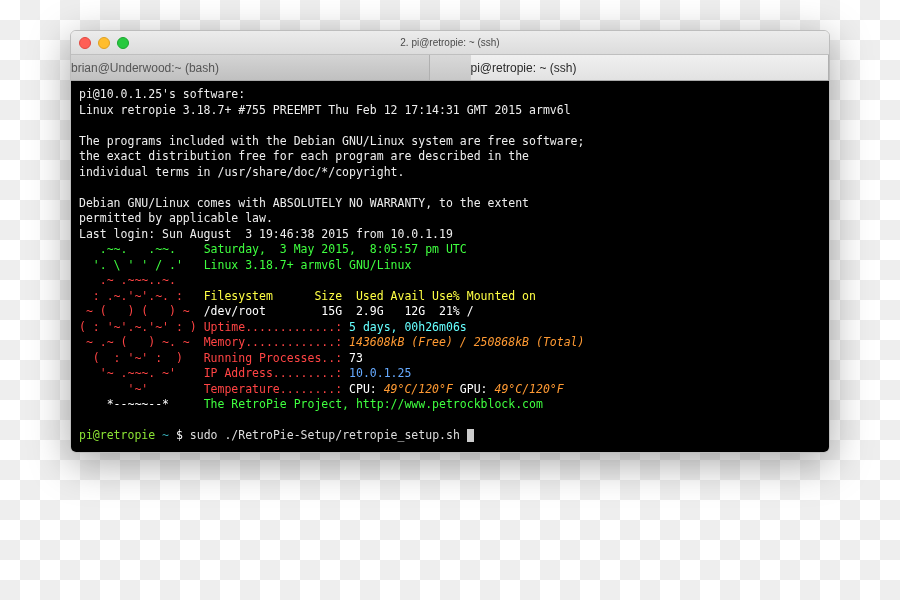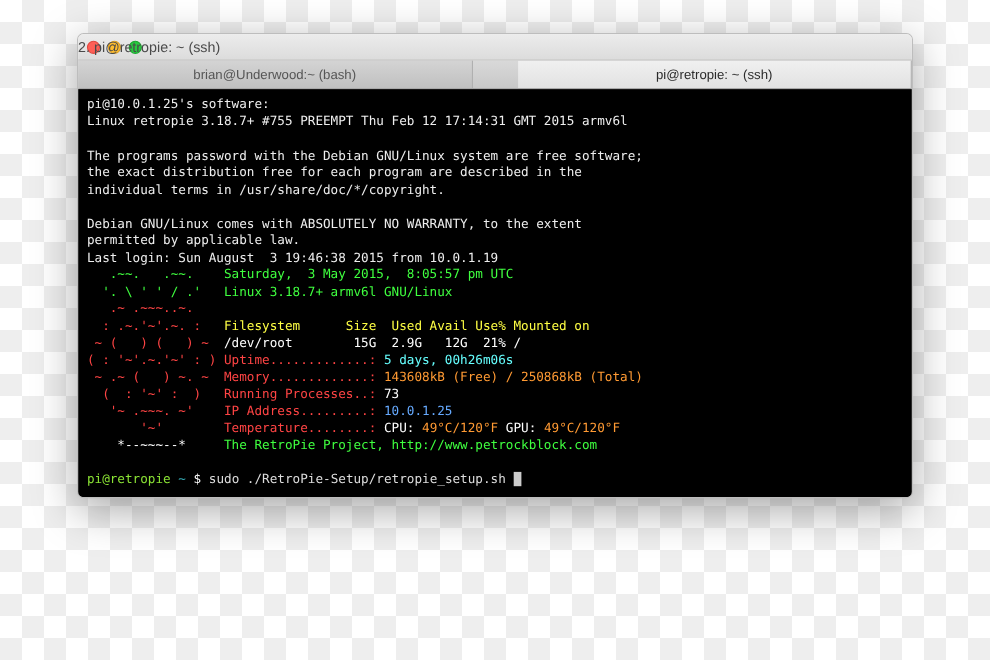--- a/index.html
+++ b/index.html
@@ -32,34 +32,34 @@
     display: flex; align-items: center;
     padding: 0 8px;
     position: relative;
   }
   .traffic { display: flex; gap: 7px; }
   .tl { width: 12px; height: 12px; border-radius: 50%; }
   .tl.red { background: #ff5f56; border: 1px solid #e14840; }
   .tl.yel { background: #ffbd2e; border: 1px solid #dfa022; }
   .tl.grn { background: #27c93f; border: 1px solid #1ba62f; }
   .title {
-    position: absolute; left: 0; right: 0; 
-    font-size: 13px; color: #4a4a4a;
+    position: absolute; left: 0; right: 0; text-align: center;
+    font-size: 10px; color: #4a4a4a;
     pointer-events: none;
   }
   .tabbar {
     height: 26px;
     background: linear-gradient(#d9d9d9,#c8c8c8);
     border-bottom: 1px solid #a9a9a9;
     display: flex;
     font-size: 12px;
   }
   .tab {
     flex: 1;
-    display: flex; align-items: center; justify-content: center;
+    display: flex; align-items: center; 
     border-right: 1px solid #b0b0b0;
     color: #555;
     background: linear-gradient(#d4d4d4,#c0c0c0);
     cursor: pointer;
   }
   .tab.active {
     background: linear-gradient(#f0f0f0,#e2e2e2);
     color: #2a2a2a;
     margin-left: 41px;
   }
@@ -68,21 +68,21 @@
     color: #eee;
     font-family: "Menlo","Consolas",monospace;
     font-size: 11.5px;
     line-height: 1.35;
     padding: 6px 8px 8px 8px;
     white-space: pre;
   }
   .g { color: #3fff3f; }
   .y { color: #ffff44; }
   .r { color: #ff4444; }
-  .o { color: #ff9a33; }
+  .o { color: #ff9a33; font-style: italic; }
   .b { color: #66aaff; }
   .c { color: #66ffff; }
   .w { color: #ffffff; }
   .pgrn { color: #8ae234; }
   .pcyn { color: #34a6b0; }
   .cmd { color: #ddd; }
   .cursor { background: #ccc; color: #ccc; display: inline-block; width: 7px; height: 13px; vertical-align: text-bottom; }
 </style>
 </head>
 <body>
@@ -102,21 +102,21 @@
       <span>brian@Underwood:~ (bash)</span>
     </div>
     <div class="tab active">
       <span>pi@retropie: ~ (ssh)</span>
     </div>
   </div>
 
   <div class="term"><span>pi@10.0.1.25's software:</span>
 <span>Linux retropie 3.18.7+ #755 PREEMPT Thu Feb 12 17:14:31 GMT 2015 armv6l</span>
 
-<span>The programs password with the Debian GNU/Linux system are free software;</span>
+<span>The programs included with the Debian GNU/Linux system are free software;</span>
 <span>the exact distribution free for each program are described in the</span>
 <span>individual terms in /usr/share/doc/*/copyright.</span>
 
 <span>Debian GNU/Linux comes with ABSOLUTELY NO WARRANTY, to the extent</span>
 <span>permitted by applicable law.</span>
 <span>Last login: Sun August  3 19:46:38 2015 from 10.0.1.19</span>
 <span class="g">   .~~.   .~~.    </span><span class="g">Saturday,  3 May 2015,  8:05:57 pm UTC</span>
 <span class="g">  '. \ ' ' / .'   </span><span class="g">Linux 3.18.7+ armv6l GNU/Linux</span>
 <span class="r">   .~ .~~~..~.    </span>
 <span class="r">  : .~.'~'.~. :   </span><span class="y">Filesystem      Size  Used Avail Use% Mounted on</span>

